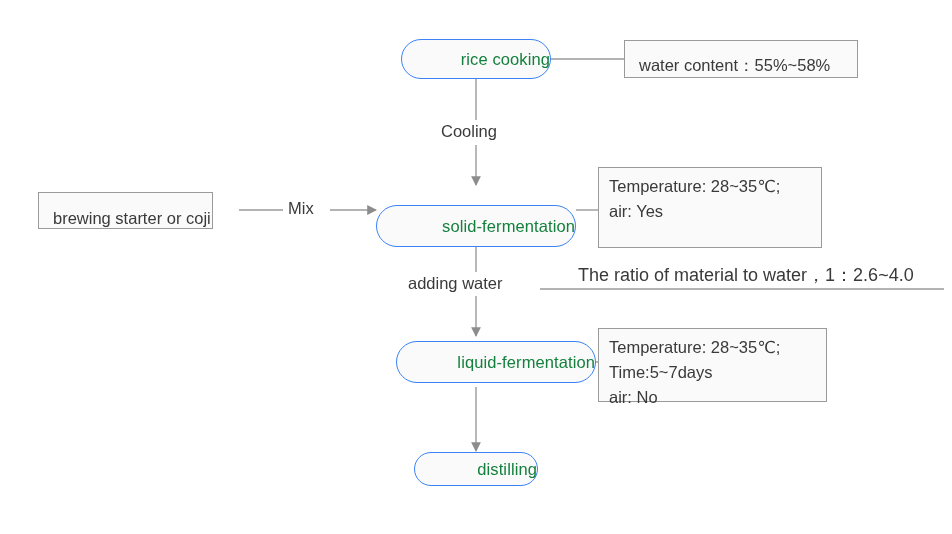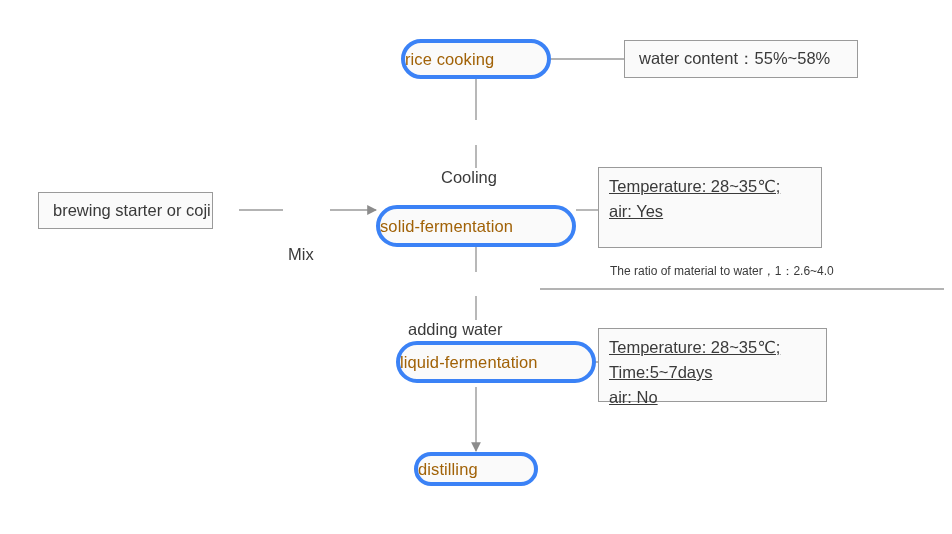--- a/index.html
+++ b/index.html
@@ -21,73 +21,70 @@
     left: 0;
     top: 0;
     width: 952px;
     height: 534px;
     pointer-events: none;
   }
   
   .node {
     position: absolute;
     box-sizing: border-box;
-    border: 4px solid #3b82f6;
+    border: 1px solid #3b82f6;
     border-radius: 22px;
     background: #fafafa;
     display: flex;
     align-items: center;
-    justify-content: flex-start;
+    justify-content: flex-end;
     font-size: 16.5px;
-    color: #a16207;
+    color: #15803d;
     white-space: nowrap;
     letter-spacing: 0.1px;
   }
   
   .box {
     position: absolute;
     box-sizing: border-box;
     border: 1px solid #9a9a9a;
     background: #fafafa;
     font-size: 16.5px;
     color: #3a3a3a;
     white-space: nowrap;
   }
   .box.center {
     display: flex;
-    align-items: center;
+    align-items: flex-end;
     justify-content: flex-start;
     padding-left: 14px;
   }
   .box.multiline {
     padding: 6px 0 4px 10px;
     line-height: 1.52;
-    text-decoration: underline;
   }
   .box .line {
     display: block;
   }
   
   .edge-label {
     position: absolute;
     font-size: 16.5px;
     color: #3a3a3a;
     background: #ffffff;
     white-space: nowrap;
     padding: 0 4px;
     line-height: 1.2;
-    margin-top: 46px;
   }
   .ratio-label {
     position: absolute;
-    font-size: 12px;
+    font-size: 18px;
     color: #3a3a3a;
     white-space: nowrap;
     background: transparent;
-    margin-left: 32px;
   }
 </style>
 </head>
 <body>
 
 <div id="canvas">
 
   <svg class="edges" viewBox="0 0 952 534" xmlns="http://www.w3.org/2000/svg">
     <defs>
       <marker id="arrow" viewBox="0 0 10 10" refX="9" refY="5" markerWidth="7" markerHeight="7" orient="auto-start-reverse">

